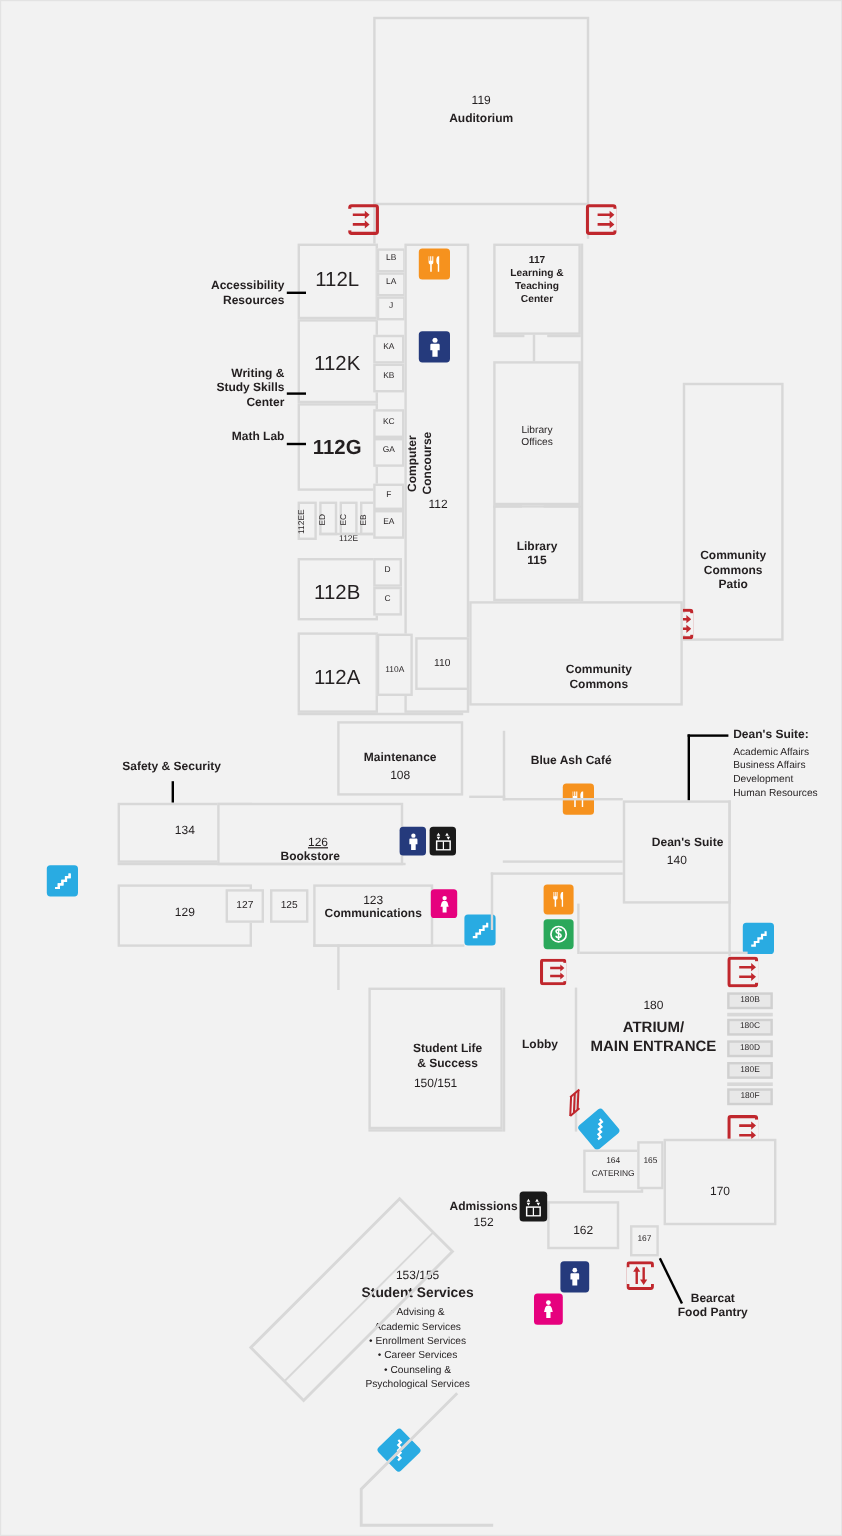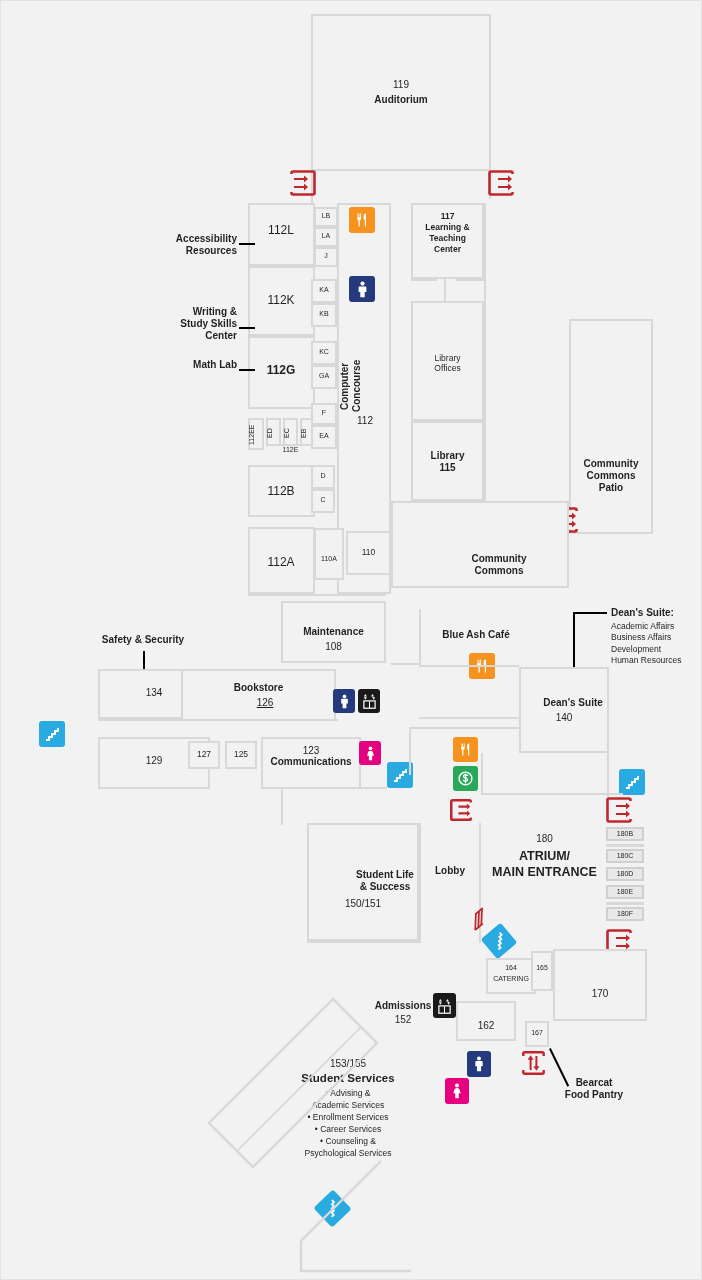--- a/index.html
+++ b/index.html
@@ -22,21 +22,21 @@
   .t-title .l2{font-size:17px;font-weight:bold;color:#d6203c;text-align:right;width:152px;}
   .t-title .l3{font-size:15px;font-weight:bold;color:#77787b;text-align:right;width:152px;}
   .ico{position:absolute;border-radius:3px;display:flex;align-items:center;justify-content:center;}
   .ico svg{display:block;}
   .exit{position:absolute;width:26px;height:26px;}
   .leader{position:absolute;background:#000;}
   .vert{writing-mode:vertical-rl;transform:rotate(180deg);}
   .tiny{font-size:7px;}
   .sm{font-size:8.5px;}
   .md{font-size:10px;}
-  .lg{font-size:12px;}
+  .lg{font-size:17px;}
 </style>
 </head>
 <body>
 
 <div id="map">
 
 
   <div class="rm" style="left:310px;top:13px;width:180px;height:157px;"></div>
   <div class="lbl md" style="left:360px;top:78px;width:80px;">119</div>
   <div class="lbl md b" style="left:360px;top:93px;width:80px;">Auditorium</div>
@@ -182,21 +182,21 @@
   <div class="lbl md b" style="left:282px;top:625px;width:101px;">Maintenance</div>
   <div class="lbl md" style="left:282px;top:640px;width:101px;">108</div>
 
   <div class="lbl md b" style="left:72px;top:633px;width:140px;">Safety &amp; Security</div>
   <div class="leader" style="left:142px;top:650px;width:2px;height:18px;"></div>
 
   <div class="rm" style="left:97px;top:668px;width:112px;height:50px;"></div>
   <div class="lbl md" style="left:100px;top:686px;width:106px;">134</div>
 
   <div class="rm" style="left:180px;top:668px;width:155px;height:52px;"></div>
-  <div class="lbl md b" style="left:183px;top:681px;width:149px;">Bookstore</div>
+  <div class="lbl md b" style="left:183px;top:708px;width:149px;">Bookstore</div>
   <div class="lbl md" style="left:183px;top:696px;width:162px;text-decoration:underline;">126</div>
 
   <div class="ico" style="left:332px;top:688px;width:22px;height:24px;background:#253a7c;">
     <svg width="13" height="15" viewBox="0 0 15 17">
         <circle cx="7.5" cy="2.6" r="2.1" fill="#fff"></circle>
         <path d="M4.6 5.4h5.8c.6 0 1 .5 1 1.1v4.4h-1.7v5.4H5.3v-5.4H3.6V6.5c0-.6.4-1.1 1-1.1z" fill="#fff"></path>
       </svg>
   </div>
   <div class="ico" style="left:357px;top:688px;width:22px;height:24px;background:#1a1a1a;">
     <svg width="15" height="16" viewBox="0 0 16 17">
@@ -327,21 +327,21 @@
     <svg width="26" height="26" viewBox="0 0 26 26">
         <rect x="1.5" y="1.5" width="23" height="23" rx="1.5" fill="none" stroke="#c0272d" stroke-width="2.6"></rect>
         <rect x="17" y="4" width="9" height="18" fill="#f2f2f2"></rect>
         <path d="M10 9 h12 M10 17 h12" stroke="#c0272d" stroke-width="2.2"></path>
         <path d="M20 5.6 l4 3.4 -4 3.4 Z" fill="#c0272d"></path>
         <path d="M20 13.6 l4 3.4 -4 3.4 Z" fill="#c0272d"></path>
       </svg>
   </div>
 
   <div class="rm" style="left:306px;top:822px;width:112px;height:118px;"></div>
-  <div class="lbl md b" style="left:320px;top:868px;width:128px;">Student Life
+  <div class="lbl md b" style="left:308px;top:868px;width:128px;">Student Life
 &amp; Success</div>
   <div class="lbl md" style="left:308px;top:897px;width:108px;">150/151</div>
 
   <div class="rm nb" style="left:418px;top:822px;width:62px;height:118px;"></div>
   <div class="lbl md b" style="left:418px;top:864px;width:62px;">Lobby</div>
   <div class="wall" style="left:418px;top:822px;width:2px;height:120px;"></div>
   <div class="wall" style="left:478px;top:822px;width:2px;height:120px;"></div>
 
   <div class="ico" style="left:466px;top:908px;width:24px;height:20px;transform:rotate(-40deg);">
     <svg width="22" height="16" viewBox="0 0 22 16">

